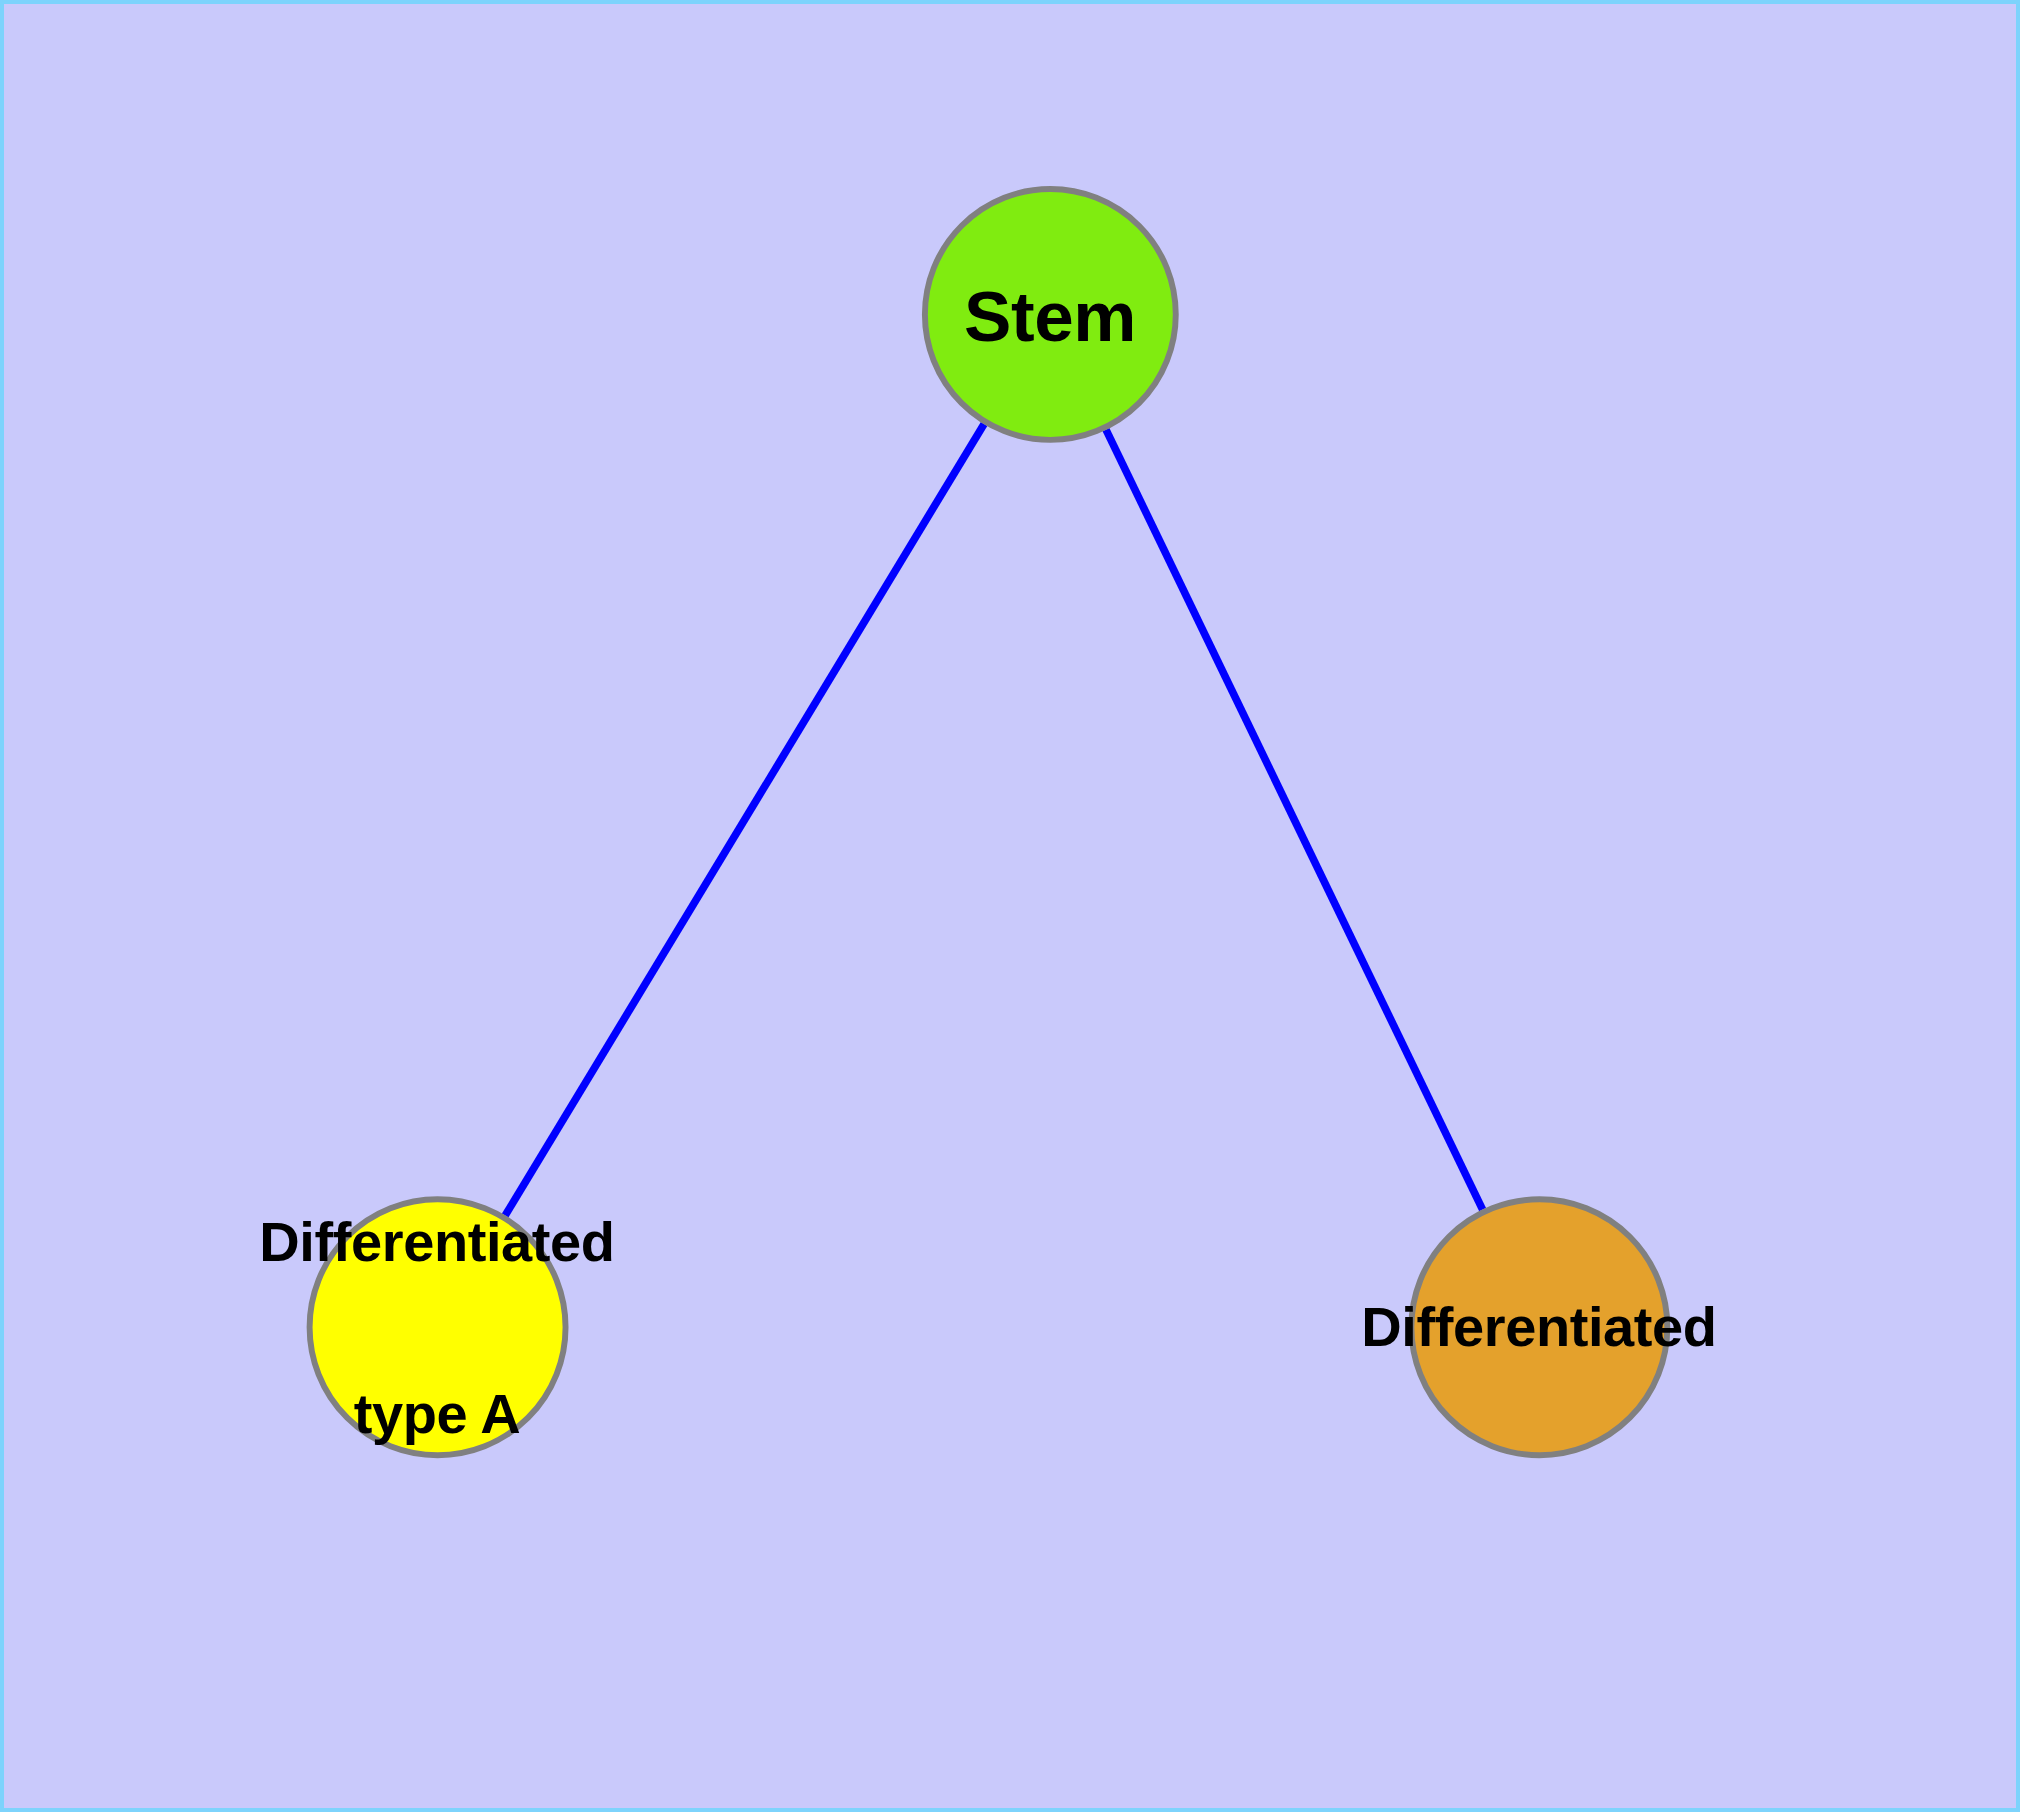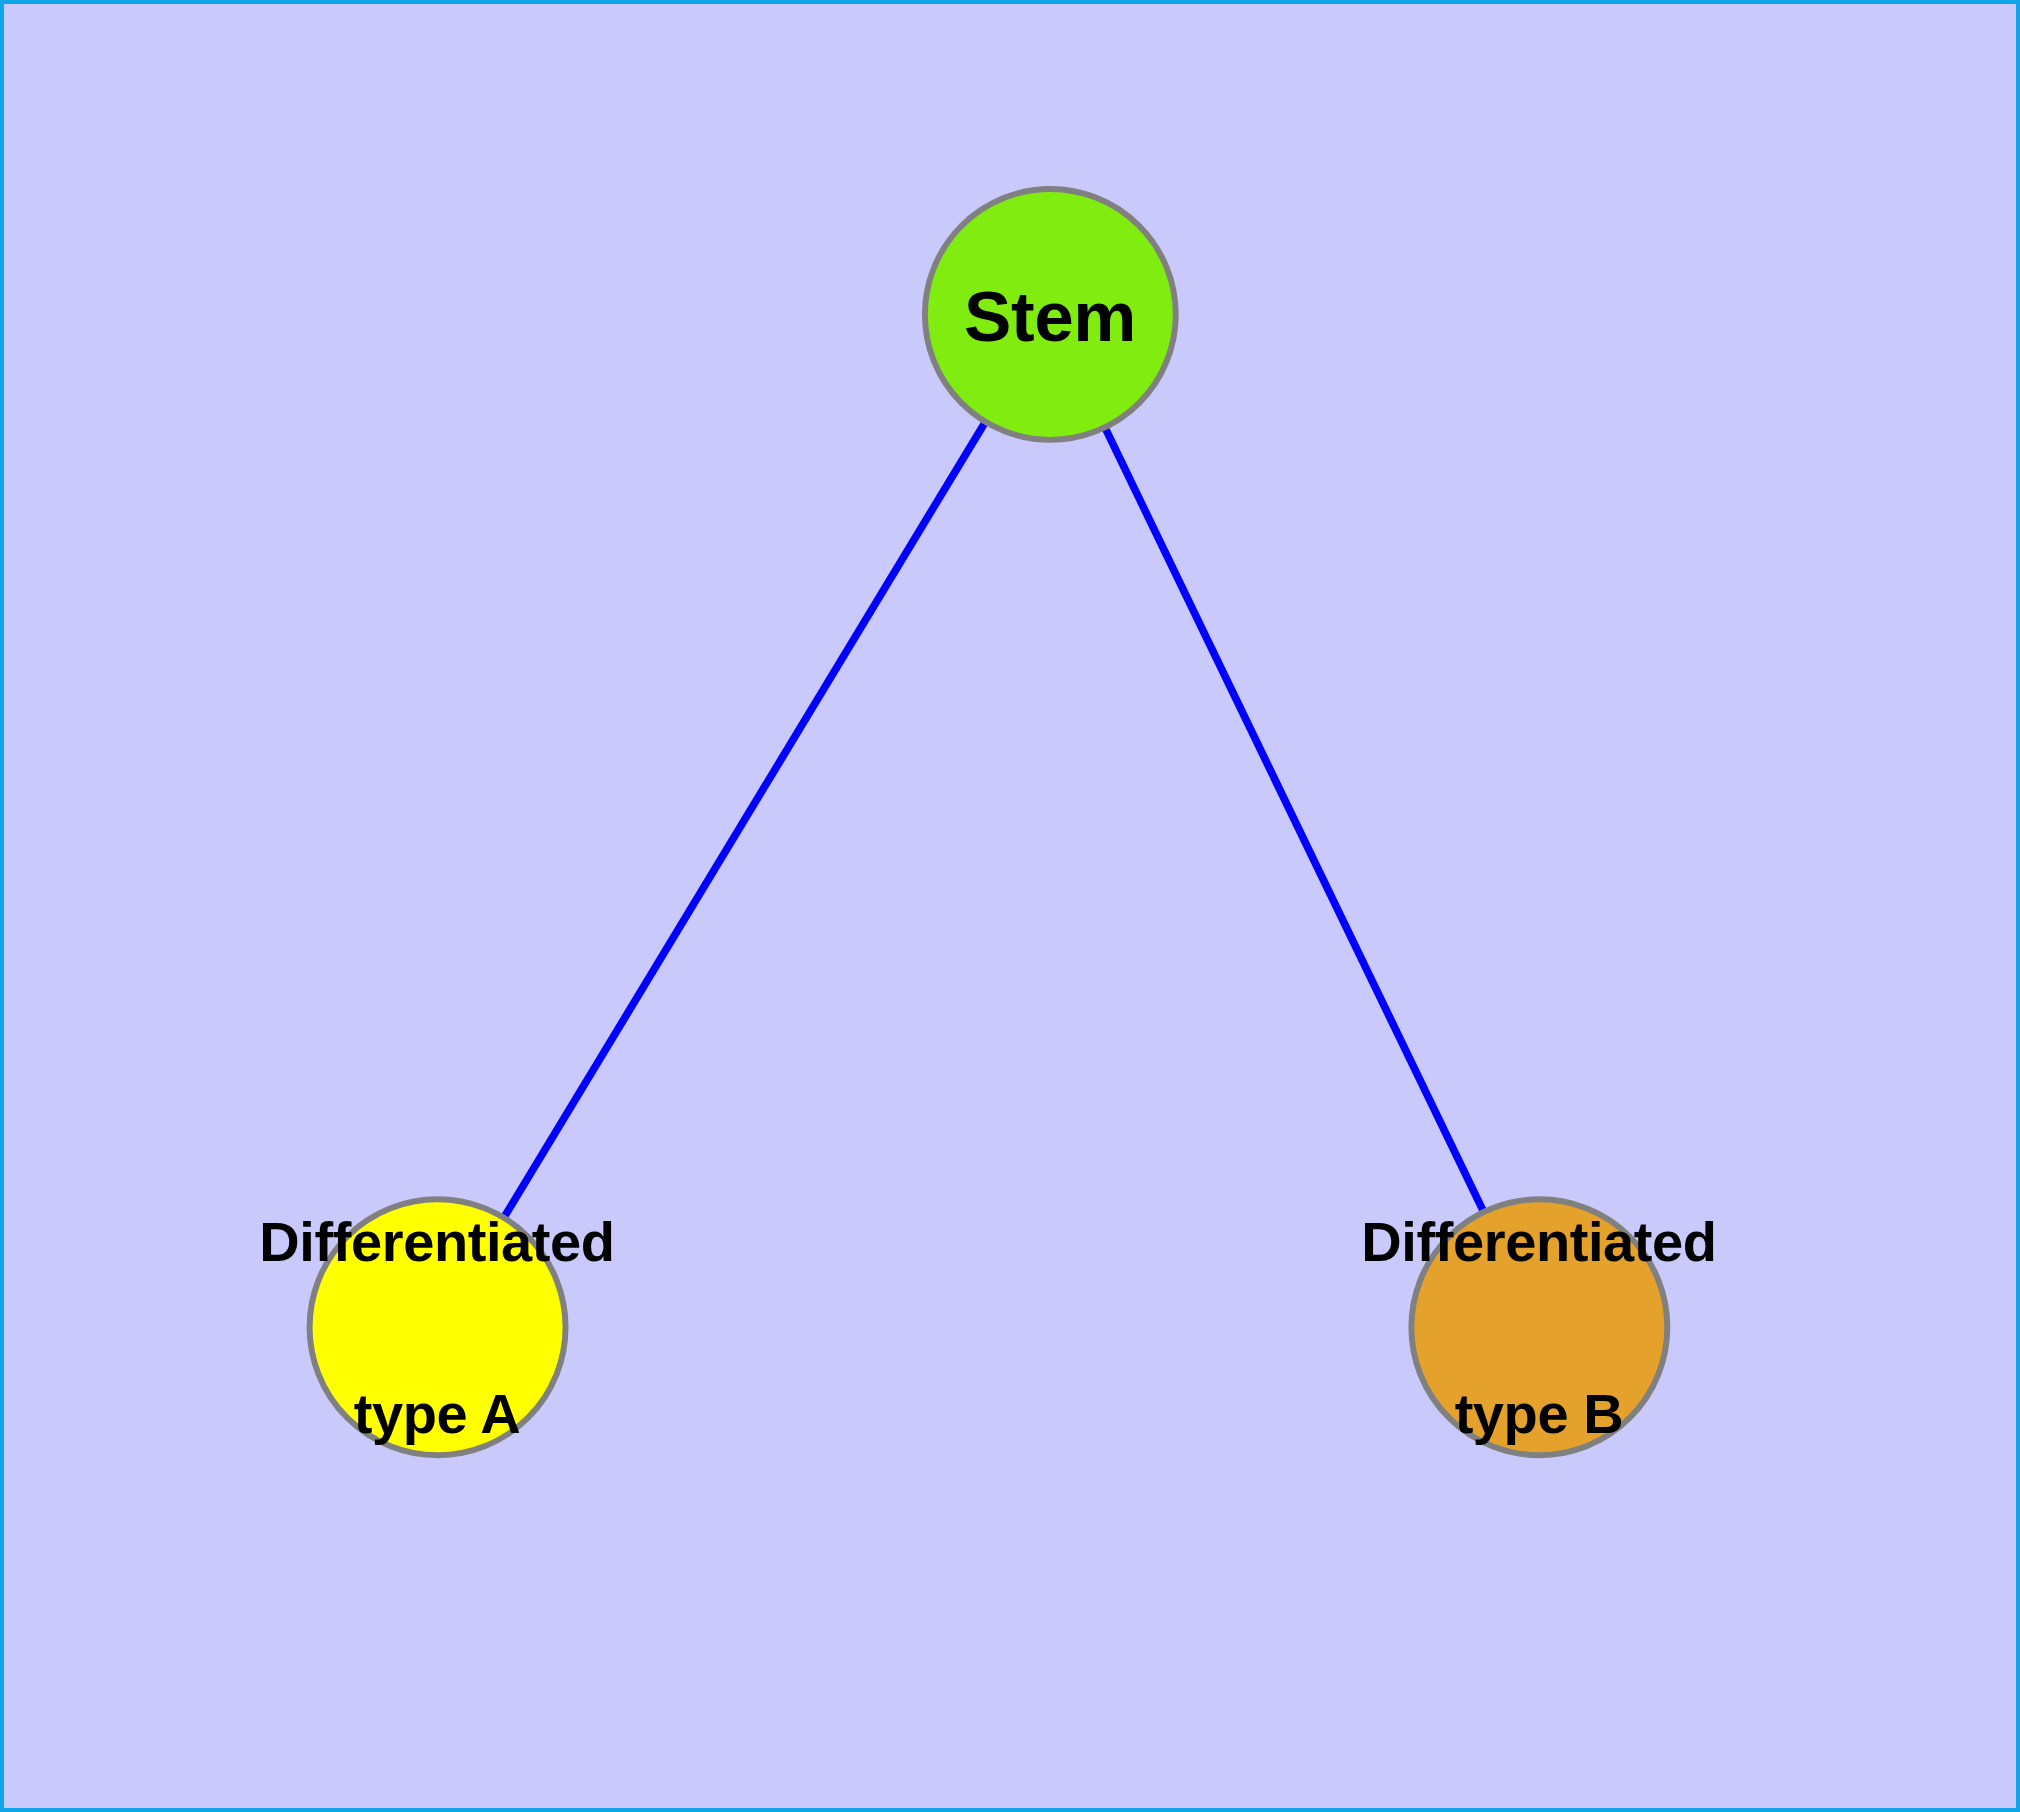--- a/index.html
+++ b/index.html
@@ -12,21 +12,21 @@
     width: 2021px;
     height: 1812px;
     overflow: hidden;
     font-family: "Liberation Sans", sans-serif;
   }
 
   #canvas {
     position: relative;
     width: 2021px;
     height: 1812px;
-    background: #0ea5e9;
+    background: #7dd3fc;
     overflow: hidden;
   }
 
   
   #plot-area {
     position: absolute;
     left: 4.2px;
     top: 4.2px;
     width: 2012px;
     height: 1804px;
@@ -94,17 +94,16 @@
 
   <div class="node-label stem" style="left:1050px; top:317px;">Stem</div>
 
   <div class="node-label leaf" style="left:437px; top:1327px;">
     <div>Differentiated</div>
     <div>type A</div>
   </div>
 
   <div class="node-label leaf" style="left:1539px; top:1327px;">
     <div>Differentiated</div>
-    <div>type B</div>
   </div>
 
 </div>
 
 
 </body></html>

